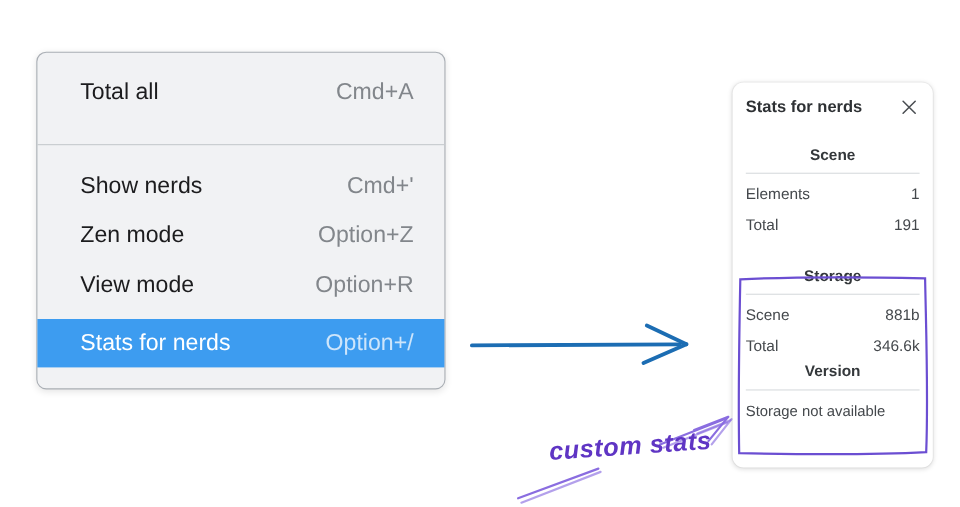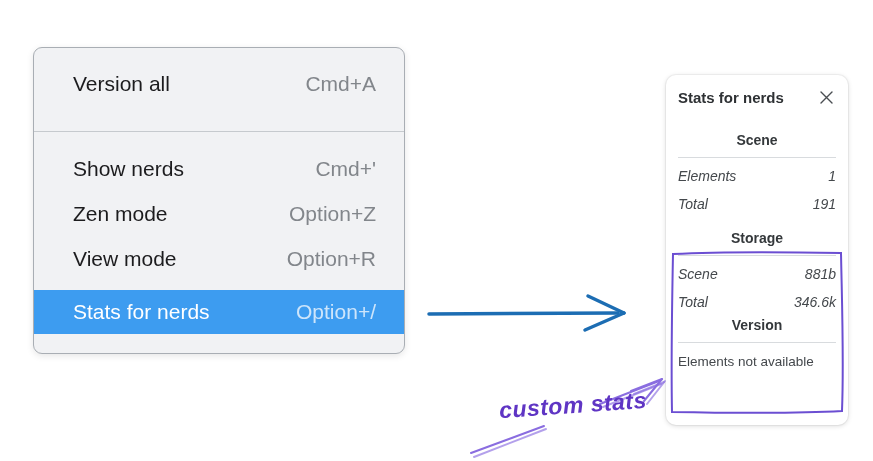--- a/index.html
+++ b/index.html
@@ -41,24 +41,24 @@
     color:var(--panel-text);font-size:14px;
   }
   .panel-header{display:flex;align-items:center;justify-content:space-between;height:20px;}
   .panel-title{font-weight:bold;font-size:15px;color:#2e3134;}
   .close-btn{
     width:20px;height:20px;display:flex;align-items:center;justify-content:center;
     cursor:pointer;background:none;border:none;padding:0;
   }
   .sec-heading{text-align:center;font-size:14px;font-weight:bold;color:#34383b;height:19px;line-height:19px;}
   .sec-0 .sec-heading{margin-top:24px;}
-  .sec-1 .sec-heading{margin-top:11px;}
+  .sec-1 .sec-heading{margin-top:23px;}
   .sec-2 .sec-heading{}
   .sec-hr{border:none;border-top:1px solid var(--hr-color);margin:7px 0 4px;}
-  .stat-row{display:flex;justify-content:space-between;align-items:center;height:28px;font-style:italic;}
+  .stat-row{display:flex;justify-content:space-between;align-items:center;height:28px;}
   .stat-label{color:#44484c;}
   .stat-value{color:#44484c;}
   .note-row{height:28px;display:flex;align-items:center;font-size:13.5px;color:#44484c;white-space:nowrap;}
 
   
   .annotation-text{
     position:absolute;left:499px;top:392px;
     font-size:23px;font-style:italic;font-weight:bold;
     letter-spacing:0.5px;
     color:var(--purple-dark);
@@ -67,21 +67,21 @@
   }
 
   
   .overlay{position:absolute;left:0;top:0;width:873px;height:461px;pointer-events:none;}
 </style>
 </head>
 <body>
 
 <div class="context-menu" id="context-menu">
     <div class="menu-item">
-      <span class="label">Version all</span>
+      <span class="label">Total all</span>
       <span class="shortcut">Cmd+A</span>
     </div>
     <hr class="menu-divider">
     <div class="menu-item">
       <span class="label">Show nerds</span>
       <span class="shortcut">Cmd+'</span>
     </div>
     <div class="menu-item">
       <span class="label">Zen mode</span>
       <span class="shortcut">Option+Z</span>
@@ -126,21 +126,21 @@
           <span class="stat-value">881b</span>
         </div>
         <div class="stat-row">
           <span class="stat-label">Total</span>
           <span class="stat-value">346.6k</span>
         </div>
       </div>
       <div class="stat-section sec-2">
         <div class="sec-heading">Version</div>
         <hr class="sec-hr">
-        <div class="note-row">Elements not available</div>
+        <div class="note-row">Storage not available</div>
       </div>
     </div>
 </div>
 
 <svg class="overlay">
 
   <g fill="none" style="stroke:var(--blue-arrow)" stroke-width="3.5" stroke-linecap="round">
     <path d="M429 314 L618 313"></path>
     <path d="M588 296 L624 313"></path>
     <path d="M585 330 L624 313"></path>

